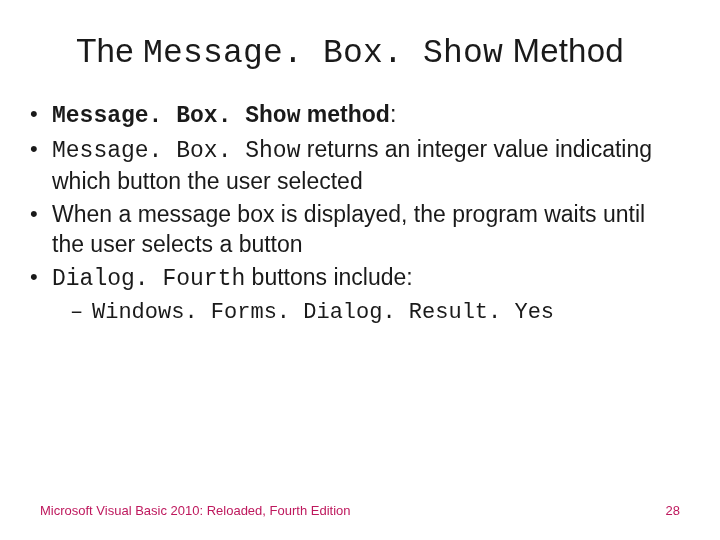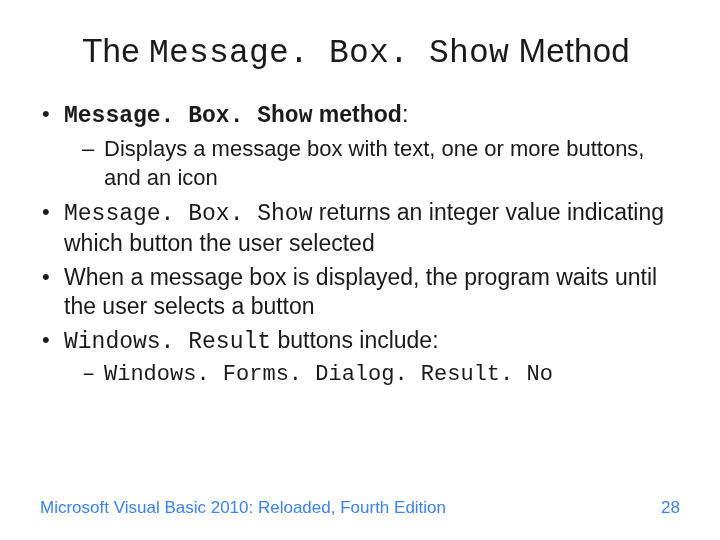--- a/index.html
+++ b/index.html
@@ -8,21 +8,21 @@
     width: 720px;
     height: 540px;
     background: #fff;
     font-family: Arial, Helvetica, sans-serif;
     color: #1a1a1a;
   }
   .slide {
     box-sizing: border-box;
     width: 720px;
     height: 540px;
-    padding: 28px 40px 20px 32px;
+    padding: 28px 40px 20px 20px;
     position: relative;
   }
   .title {
     font-size: 33px;
     font-weight: 400;
     text-align: center;
     margin: 4px 0 28px 0;
     letter-spacing: 0.2px;
   }
   .title .mono {
@@ -68,55 +68,52 @@
     font-family: "Courier New", Courier, monospace;
   }
   .bold {
     font-weight: 700;
   }
   .footer {
     position: absolute;
     left: 40px;
     right: 40px;
     bottom: 22px;
-    font-size: 17px;
-    color: #3b82f6;
+    font-size: 13px;
+    color: #be185d;
   }
   .footer .pagenum {
     float: right;
   }
 </style>
 </head>
 <body>
 
 <div class="slide">
 
   <h1 class="title">
     <span>The </span><span class="mono">Message. Box. Show</span><span> Method</span>
   </h1>
 
   <ul class="top">
 
     <li>
       <span class="mono bold">Message. Box. Show</span><span class="bold"> method</span><span>:</span>
-      <ul class="sub">
-        <li>Displays a message box with text, one or more buttons, and an icon</li>
-      </ul>
     </li>
 
     <li>
       <span class="mono">Message. Box. Show</span><span> returns an integer value indicating which button the user selected</span>
     </li>
 
     <li>When a message box is displayed, the program waits until the user selects a button</li>
 
     <li>
-      <span class="mono">Windows. Result</span><span> buttons include:</span>
+      <span class="mono">Dialog. Fourth</span><span> buttons include:</span>
       <ul class="sub">
-        <li class="mono">Windows. Forms. Dialog. Result. No</li>
+        <li class="mono">Windows. Forms. Dialog. Result. Yes</li>
       </ul>
     </li>
 
   </ul>
 
   <div class="footer">
     <span>Microsoft Visual Basic 2010: Reloaded, Fourth Edition</span>
     <span class="pagenum">28</span>
   </div>
 

